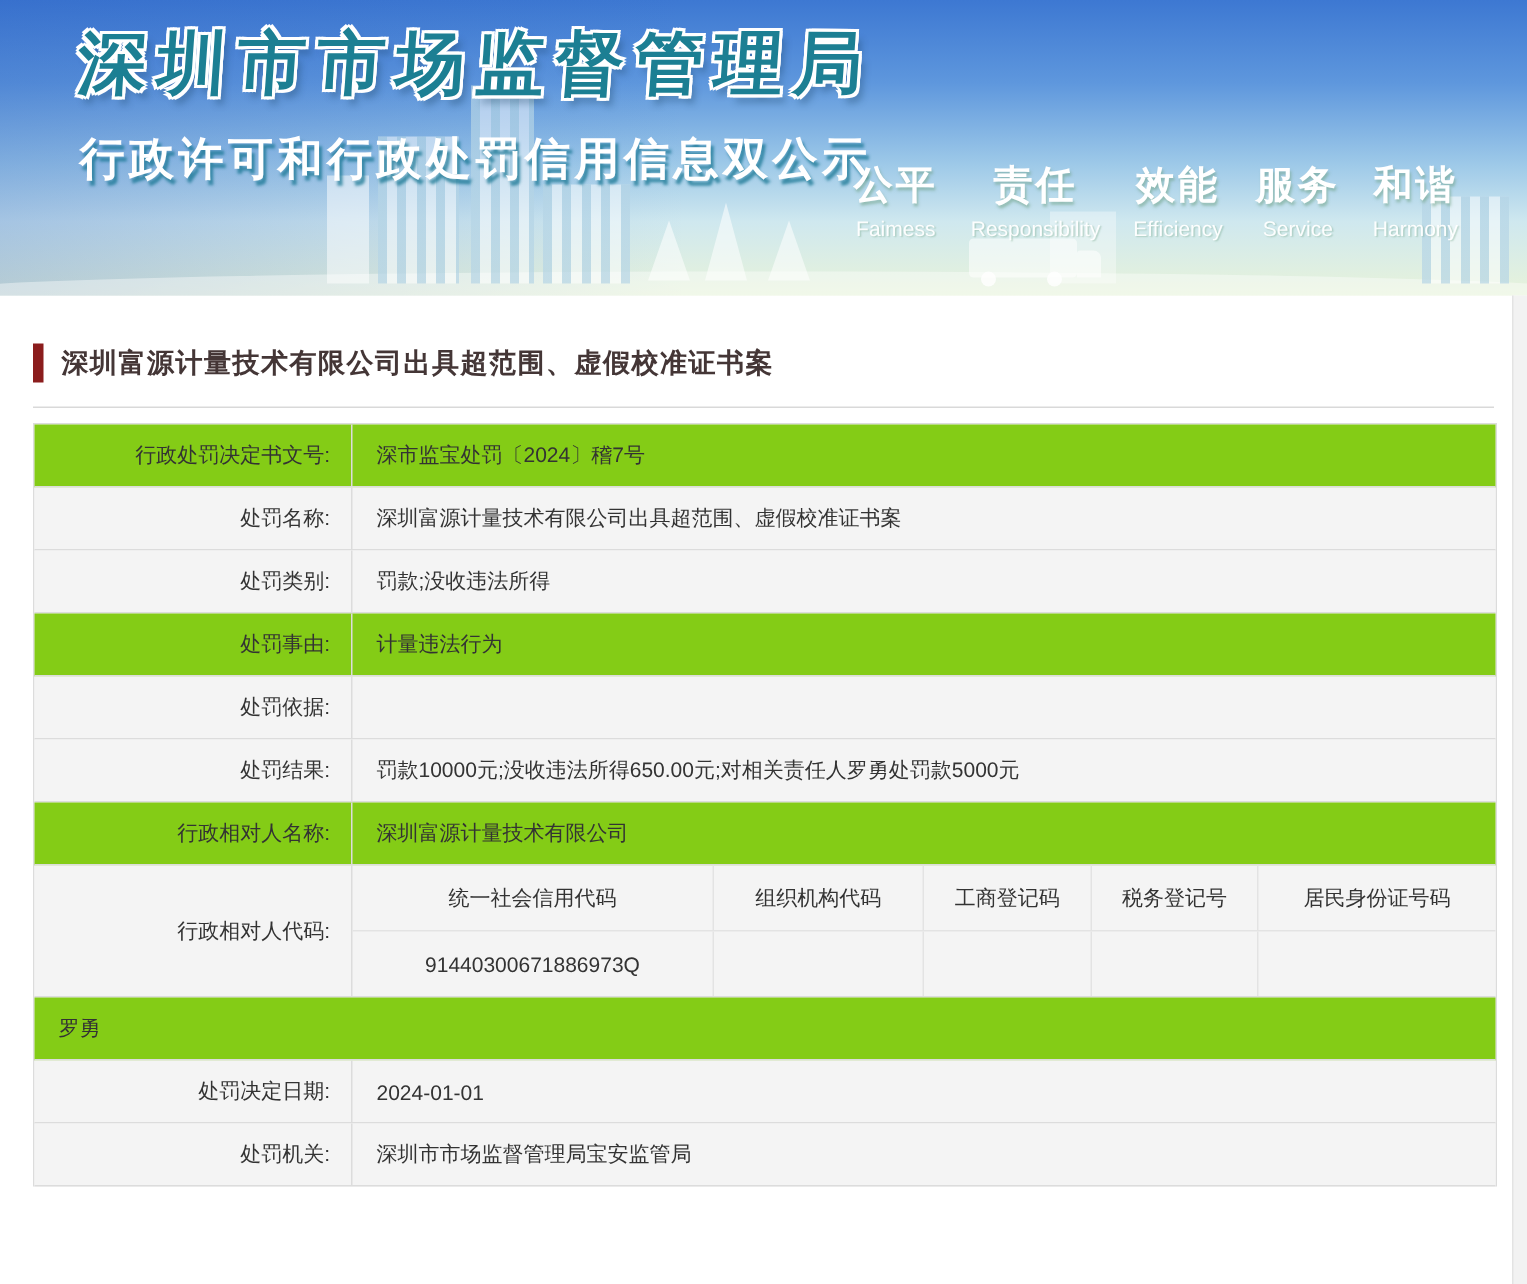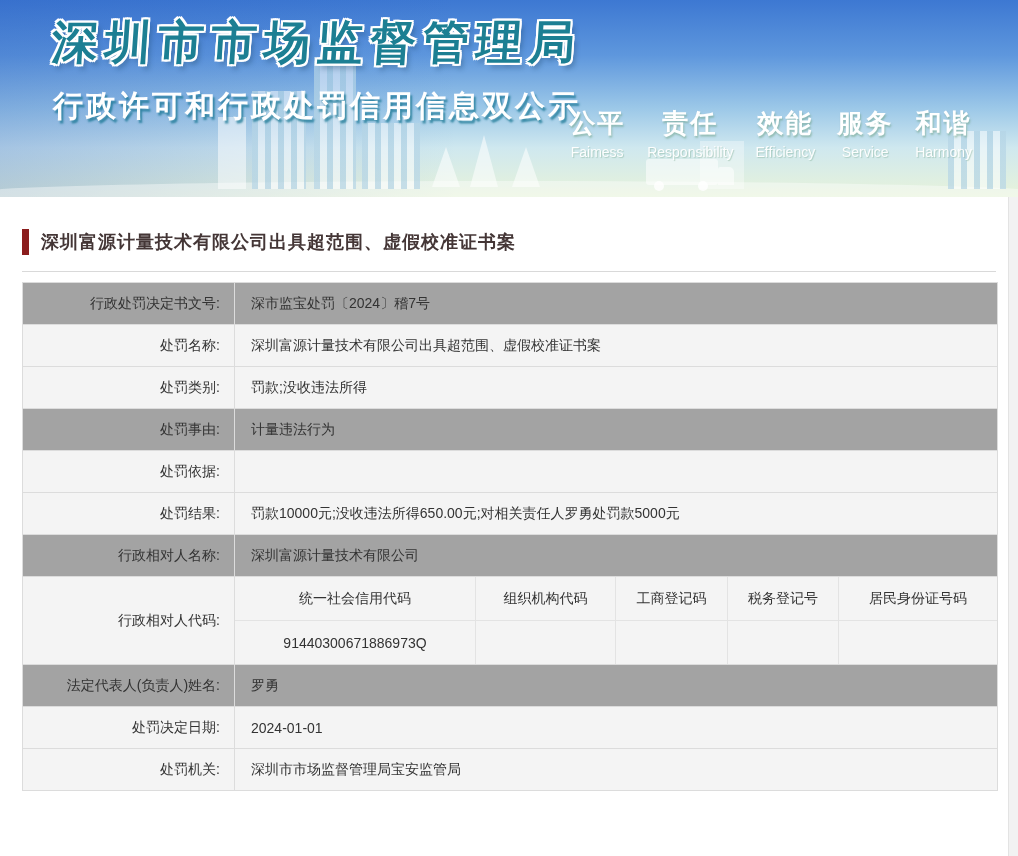--- a/index.html
+++ b/index.html
@@ -51,21 +51,21 @@
 
   
   .content { position:relative; width:1018px; padding:0 22px; }
   .case-head { display:flex; align-items:center; margin-top:32px; }
   .red-bar { width:7px; height:26px; background:#8b1d1d; margin-right:12px; }
   .case-title { font-size:18px; font-weight:bold; color:#443636; letter-spacing:1px; }
   .sep { height:1px; background:#d9d9d9; margin-top:16px; }
 
   .info-table { margin-top:10px; width:976px; border:1px solid #dcdcdc; border-bottom:none;
     font-size:14px; color:#333; }
-  .row { display:flex; border-bottom:1px solid #dcdcdc; min-height:42px; background:#a3a3a3; }
+  .row { display:flex; border-bottom:1px solid #dcdcdc; min-height:42px; background:#84cc16; }
   .row.shaded { background:#f4f4f4; }
   .cell-label { width:212px; flex:0 0 212px; display:flex; align-items:center;
     justify-content:flex-end; padding:6px 14px 6px 6px; border-right:1px solid #dcdcdc;
     color:#333; }
   .cell-value { flex:1; display:flex; align-items:center; padding:6px 14px 6px 16px; }
   .cell-value.long { line-height:25px; padding-top:10px; padding-bottom:10px; }
 
   
   .code-grid { flex:1; display:flex; flex-direction:column; }
   .code-r { display:flex; flex:1; }
@@ -181,21 +181,20 @@
           <div class="code-c cw0">91440300671886973Q</div>
           <div class="code-c cw1"></div>
           <div class="code-c cw2"></div>
           <div class="code-c cw3"></div>
           <div class="code-c cw4"></div>
         </div>
       </div>
     </div>
 
     <div class="row">
-      <div class="cell-label">法定代表人(负责人)姓名:</div>
       <div class="cell-value">罗勇</div>
     </div>
 
     <div class="row shaded">
       <div class="cell-label">处罚决定日期:</div>
       <div class="cell-value">2024-01-01</div>
     </div>
 
     <div class="row shaded">
       <div class="cell-label">处罚机关:</div>

